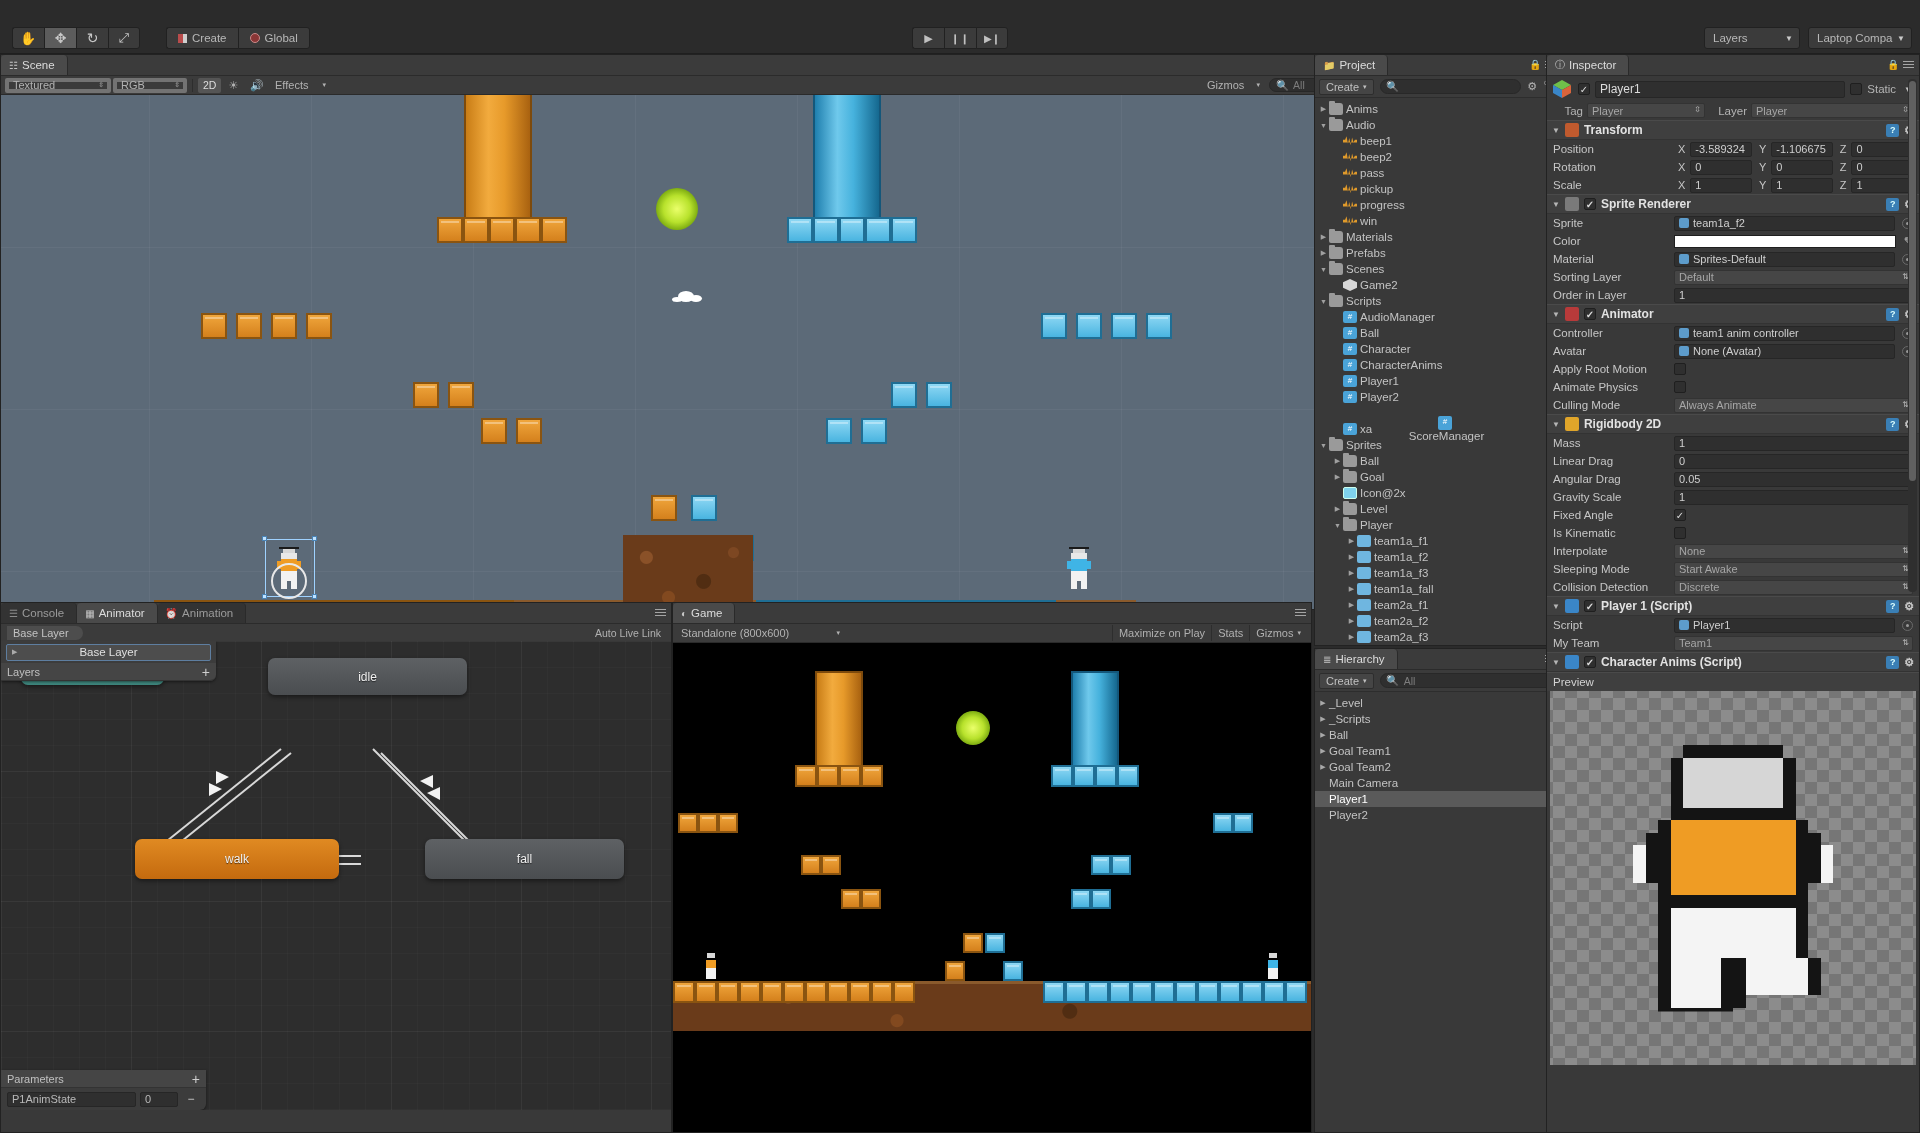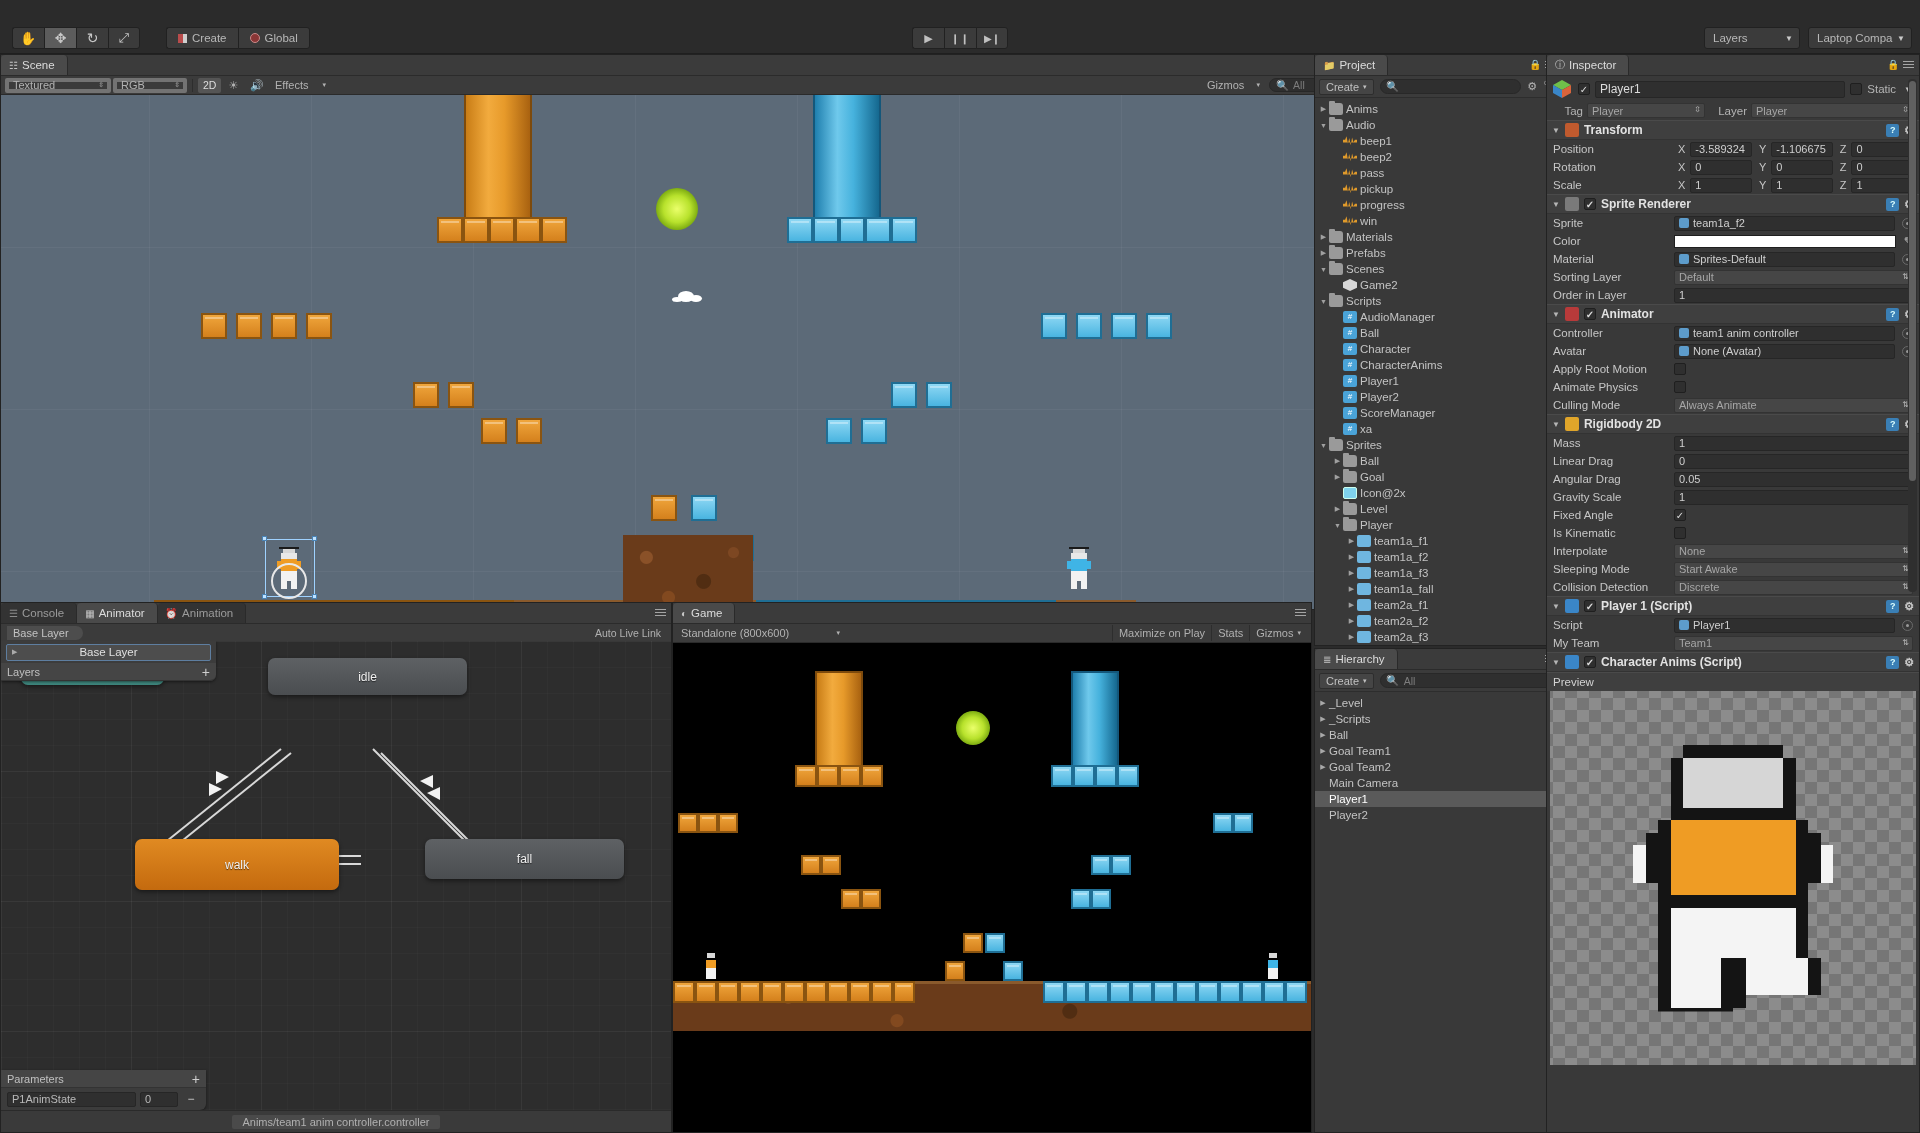--- a/index.html
+++ b/index.html
@@ -527,21 +527,21 @@
           <polygon points="296,219 309,224 296,230"></polygon>
         </g>
       </svg>
 
       <div class="state-node node-any" style="left:20px;top:17px;width:143px;height:27px">
         <span>Any State</span>
       </div>
       <div class="state-node node-grey" style="left:267px;top:17px;width:199px;height:37px">
         <span>idle</span>
       </div>
-      <div class="state-node node-org" style="left:134px;top:198px;width:204px;height:51px">
+      <div class="state-node node-org" style="left:134px;top:198px;width:204px;height:40px">
         <span>walk</span>
       </div>
       <div class="state-node node-grey" style="left:424px;top:198px;width:199px;height:40px">
         <span>fall</span>
       </div>
 
       <div class="panel-float" style="left:0;top:0;width:215px">
         <div class="pf-row" style="height:22px;padding:3px 5px">
           <div style="flex:1;height:17px;background:#4d4d4d;border:1px solid #5e7ea0;border-radius:2px;display:flex;align-items:center;justify-content:center;position:relative;font-size:11.5px;color:#e0e0e0">
             <span style="position:absolute;left:5px;font-size:7px;color:#aaa">▶</span>
@@ -564,23 +564,20 @@
             <span>P1AnimState</span>
           </div>
           <div class="pf-field" style="width:38px">
             <span>0</span>
           </div>
           <span style="width:18px;text-align:center;color:#c8c8c8">−</span>
         </div>
       </div>
     </div>
 
-    <div class="status-bar">
-      <span style="background:#4a4a4a;padding:1px 10px;border-radius:2px">Anims/team1 anim controller.controller</span>
-    </div>
   </div>
 
   <div class="panel" id="game">
     <div class="tabrow">
       <div class="tab active">
         <span class="ti">◐</span>
         <span>Game</span>
       </div>
       <div class="panel-menu">
         <span class="hamb">
@@ -821,21 +818,21 @@
         <div class="trow" style="padding-left: 17px;">
           <span class="arr"></span>
           <span class="ic ic-cs"></span>
           <span>Player1</span>
         </div>
         <div class="trow" style="padding-left: 17px;">
           <span class="arr"></span>
           <span class="ic ic-cs"></span>
           <span>Player2</span>
         </div>
-        <div class="trow" style="padding-left: 17px;">
+        <div class="trow" style="padding-left: 17px; flex-direction: column;">
           <span class="arr"></span>
           <span class="ic ic-cs"></span>
           <span>ScoreManager</span>
         </div>
         <div class="trow" style="padding-left: 17px;">
           <span class="arr"></span>
           <span class="ic ic-cs"></span>
           <span>xa</span>
         </div>
         <div class="trow" style="padding-left: 3px;">

